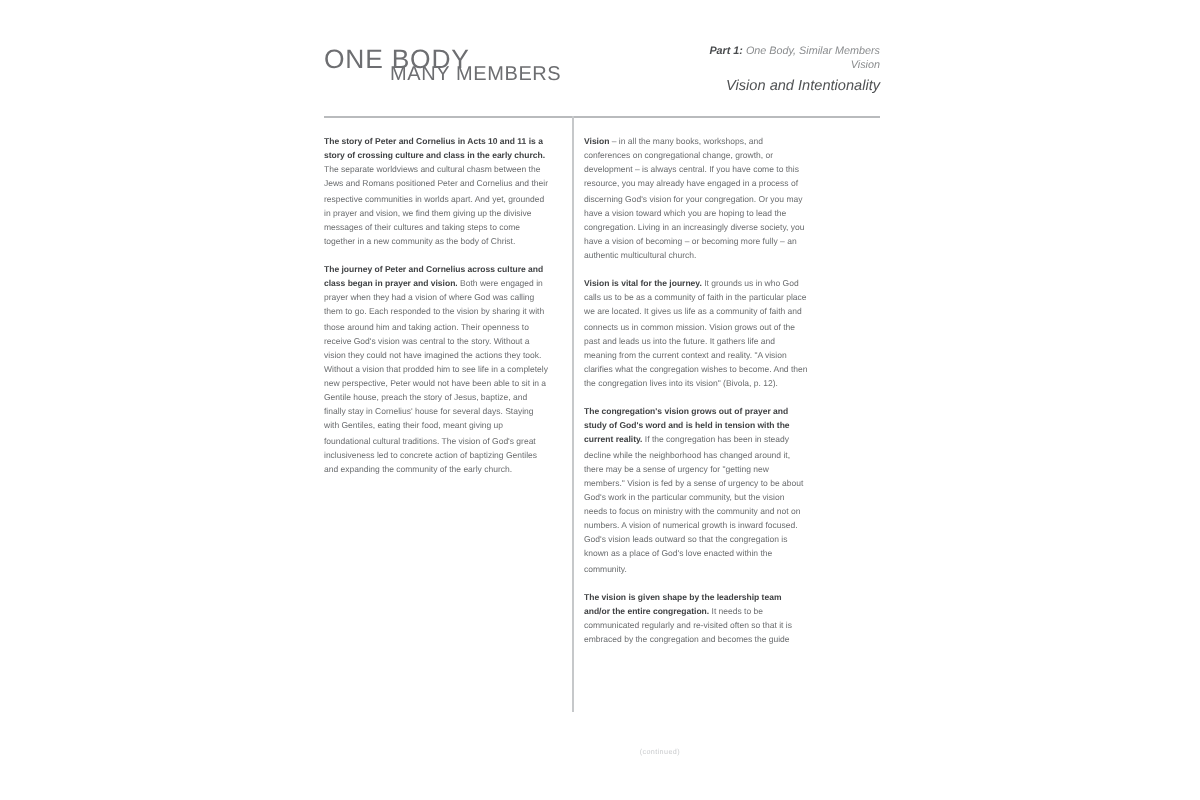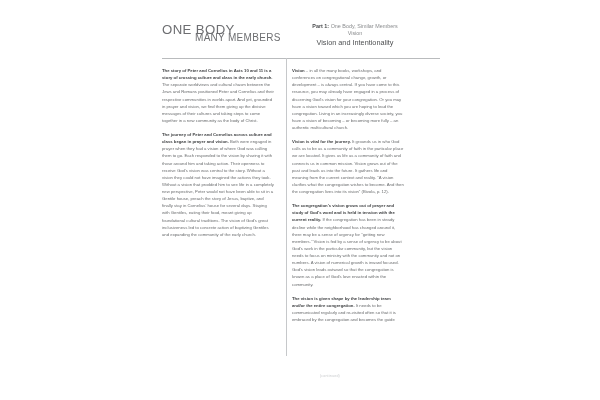--- a/index.html
+++ b/index.html
@@ -60,22 +60,23 @@
     font-weight: 400;
     white-space: nowrap;
     font-family: "Liberation Sans", sans-serif;
   }
 
   .header-right {
     position: absolute;
     right: 0;
     top: 1px;
     width: 170px;
-    text-align: center;
+    text-align: right;
     line-height: 1.32;
+    font-style: italic;
   }
   .hdr-part {
     font-size: 5.4px;
     color: #8a8c8e;
     white-space: nowrap;
   }
   .hdr-part b {
     color: #4a4c4e;
     font-weight: bold;
   }

